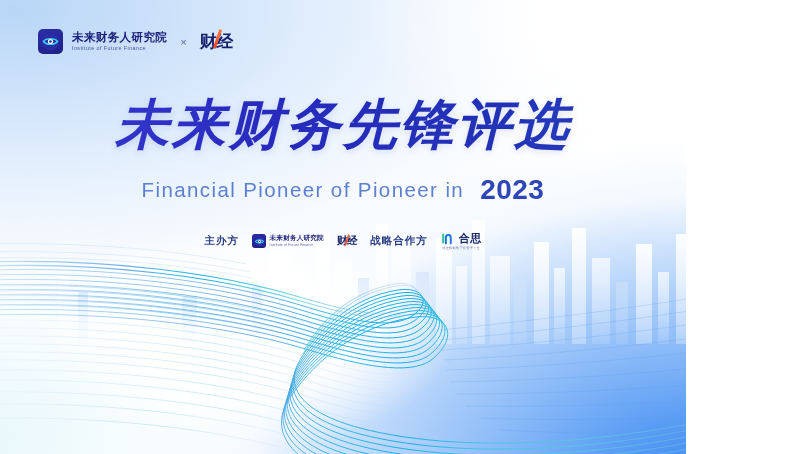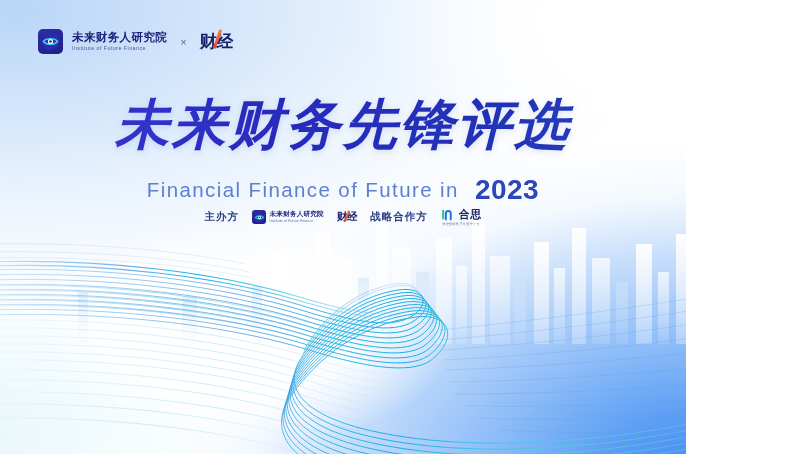--- a/index.html
+++ b/index.html
@@ -153,21 +153,21 @@
     color: #2f46b9;
     letter-spacing: 0.5px;
     margin-left: 16px;
     vertical-align: -2px;
   }
 
   
   .sponsors {
     position: absolute;
     left: 0; right: 0;
-    top: 208px;
+    top: 232px;
     display: flex;
     align-items: center;
     justify-content: center;
     gap: 13px;
   }
   .sp-label {
     font-size: 10.5px;
     color: #2b3f86;
     font-weight: bold;
     letter-spacing: 1px;
@@ -369,21 +369,21 @@
     <span class="x-sep">×</span>
     <span class="caijing">
       <span class="slash"></span>
       <span>财经</span>
     </span>
   </div>
 
   <div class="title">未来财务先锋评选</div>
 
   <div class="subtitle">
-    <span>Financial Finance of Future in</span><span class="year">2023</span>
+    <span>Financial Pioneer of Pioneer in</span><span class="year">2023</span>
   </div>
 
   <div class="sponsors">
 
     <span class="sp-label">主办方</span>
 
     <span class="sp-logo">
       <span class="sp-mark">
         <svg width="11" height="11" viewBox="0 0 24 24" aria-hidden="true">
           <circle cx="12" cy="12" r="11" fill="#2b2da6"></circle>

